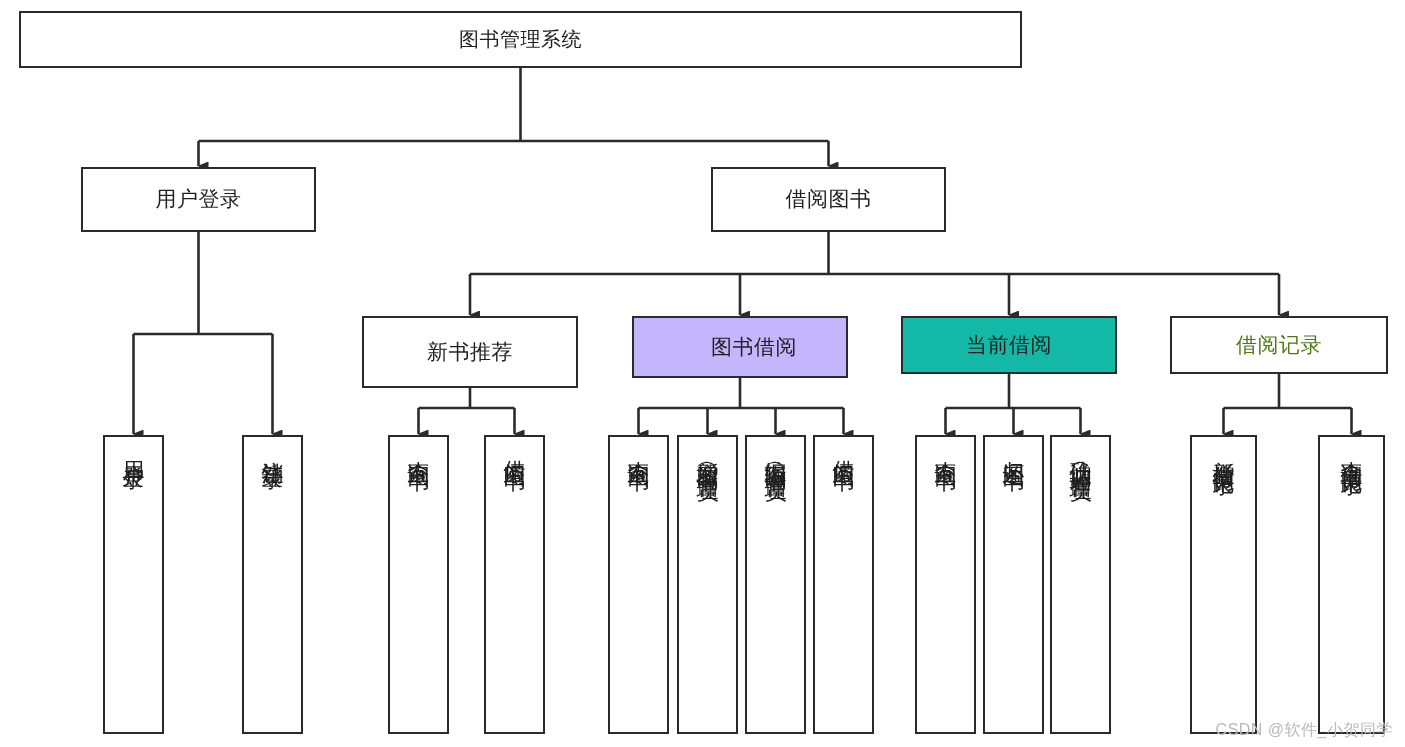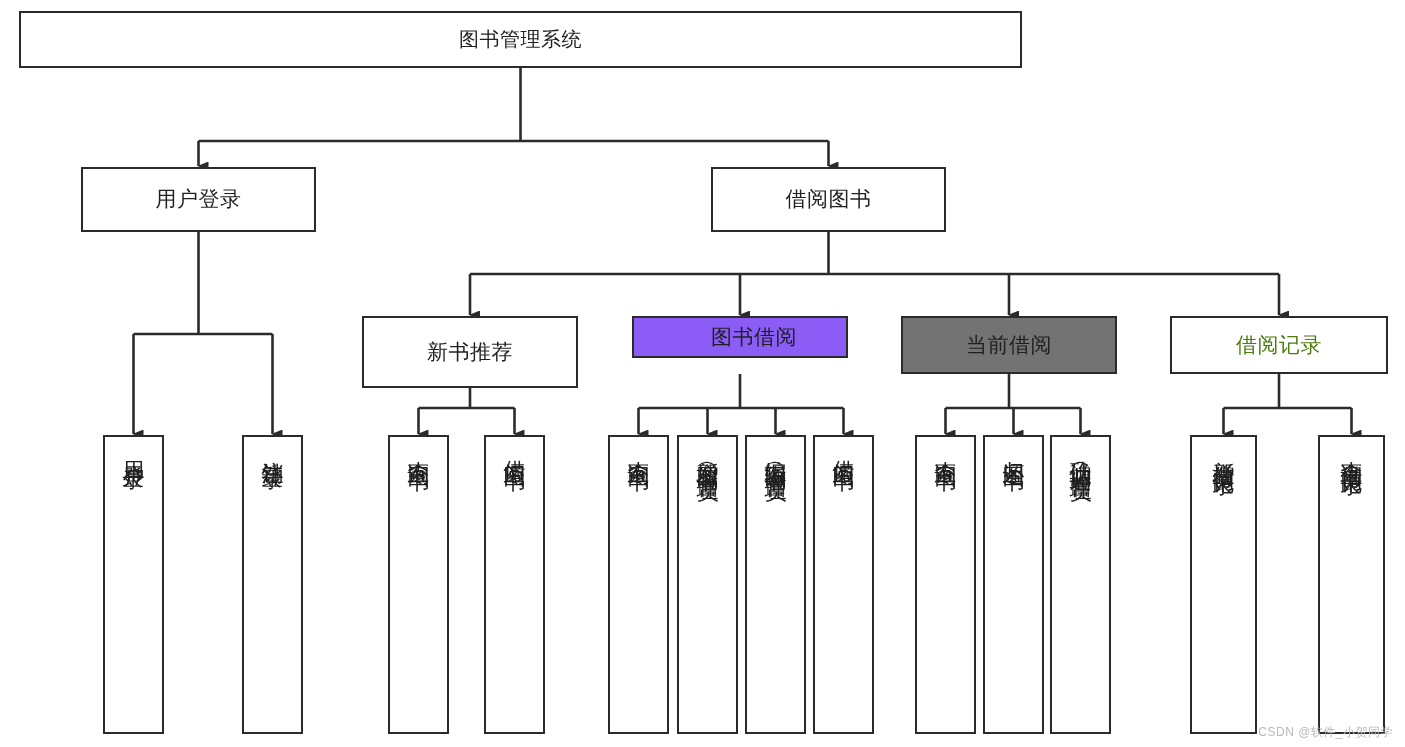--- a/index.html
+++ b/index.html
@@ -58,21 +58,21 @@
     font-size: 22px;
     letter-spacing: 3px;
     line-height: 1;
     margin: 0 auto;
   }
   .node.root .node-label { font-size: 20px; }
   .watermark {
     position: absolute;
     right: 12px;
     bottom: 6px;
-    font-size: 12px;
+    font-size: 16px;
     color: #b9b9b9;
     letter-spacing: 0.5px;
     white-space: nowrap;
     user-select: none;
   }
 </style>
 </head>
 <body>
 
 <div id="diagram-root">
@@ -124,24 +124,24 @@
       </div>
       <div class="node horizontal" style="left: 81px; top: 167px; width: 235px; height: 65px; border-color: rgb(43, 43, 43); background: rgb(255, 255, 255);">
         <span class="node-label" style="color: rgb(31, 31, 31);">用户登录</span>
       </div>
       <div class="node horizontal" style="left: 711px; top: 167px; width: 235px; height: 65px; border-color: rgb(43, 43, 43); background: rgb(255, 255, 255);">
         <span class="node-label" style="color: rgb(31, 31, 31);">借阅图书</span>
       </div>
       <div class="node horizontal" style="left: 362px; top: 316px; width: 216px; height: 72px; border-color: rgb(43, 43, 43); background: rgb(255, 255, 255);">
         <span class="node-label" style="color: rgb(31, 31, 31);">新书推荐</span>
       </div>
-      <div class="node horizontal" style="left: 632px; top: 316px; width: 216px; height: 42px; border-color: rgb(43, 43, 43); background: #8b5cf6; padding-left: 28px;">
+      <div class="node horizontal" style="left: 632px; top: 316px; width: 216px; height: 62px; border-color: rgb(43, 43, 43); background: #c4b5fd; padding-left: 28px;">
         <span class="node-label" style="color: rgb(31, 31, 31);">图书借阅</span>
       </div>
-      <div class="node horizontal" style="left: 901px; top: 316px; width: 216px; height: 58px; border-color: rgb(43, 43, 43); background: #737373;">
+      <div class="node horizontal" style="left: 901px; top: 316px; width: 216px; height: 58px; border-color: rgb(43, 43, 43); background: #14b8a6;">
         <span class="node-label" style="color: rgb(31, 31, 31);">当前借阅</span>
       </div>
       <div class="node horizontal" style="left: 1170px; top: 316px; width: 218px; height: 58px; border-color: rgb(43, 43, 43); background: rgb(255, 255, 255);">
         <span class="node-label" style="color: #4d7c0f;">借阅记录</span>
       </div>
       <div class="node vertical" style="left: 103px; top: 435px; width: 61px; height: 299px; border-color: rgb(43, 43, 43); background: rgb(255, 255, 255);">
         <span class="node-label" style="color: rgb(31, 31, 31);">用户登录</span>
       </div>
       <div class="node vertical" style="left: 242px; top: 435px; width: 61px; height: 299px; border-color: rgb(43, 43, 43); background: rgb(255, 255, 255);">
         <span class="node-label" style="color: rgb(31, 31, 31);">注销登录</span>

